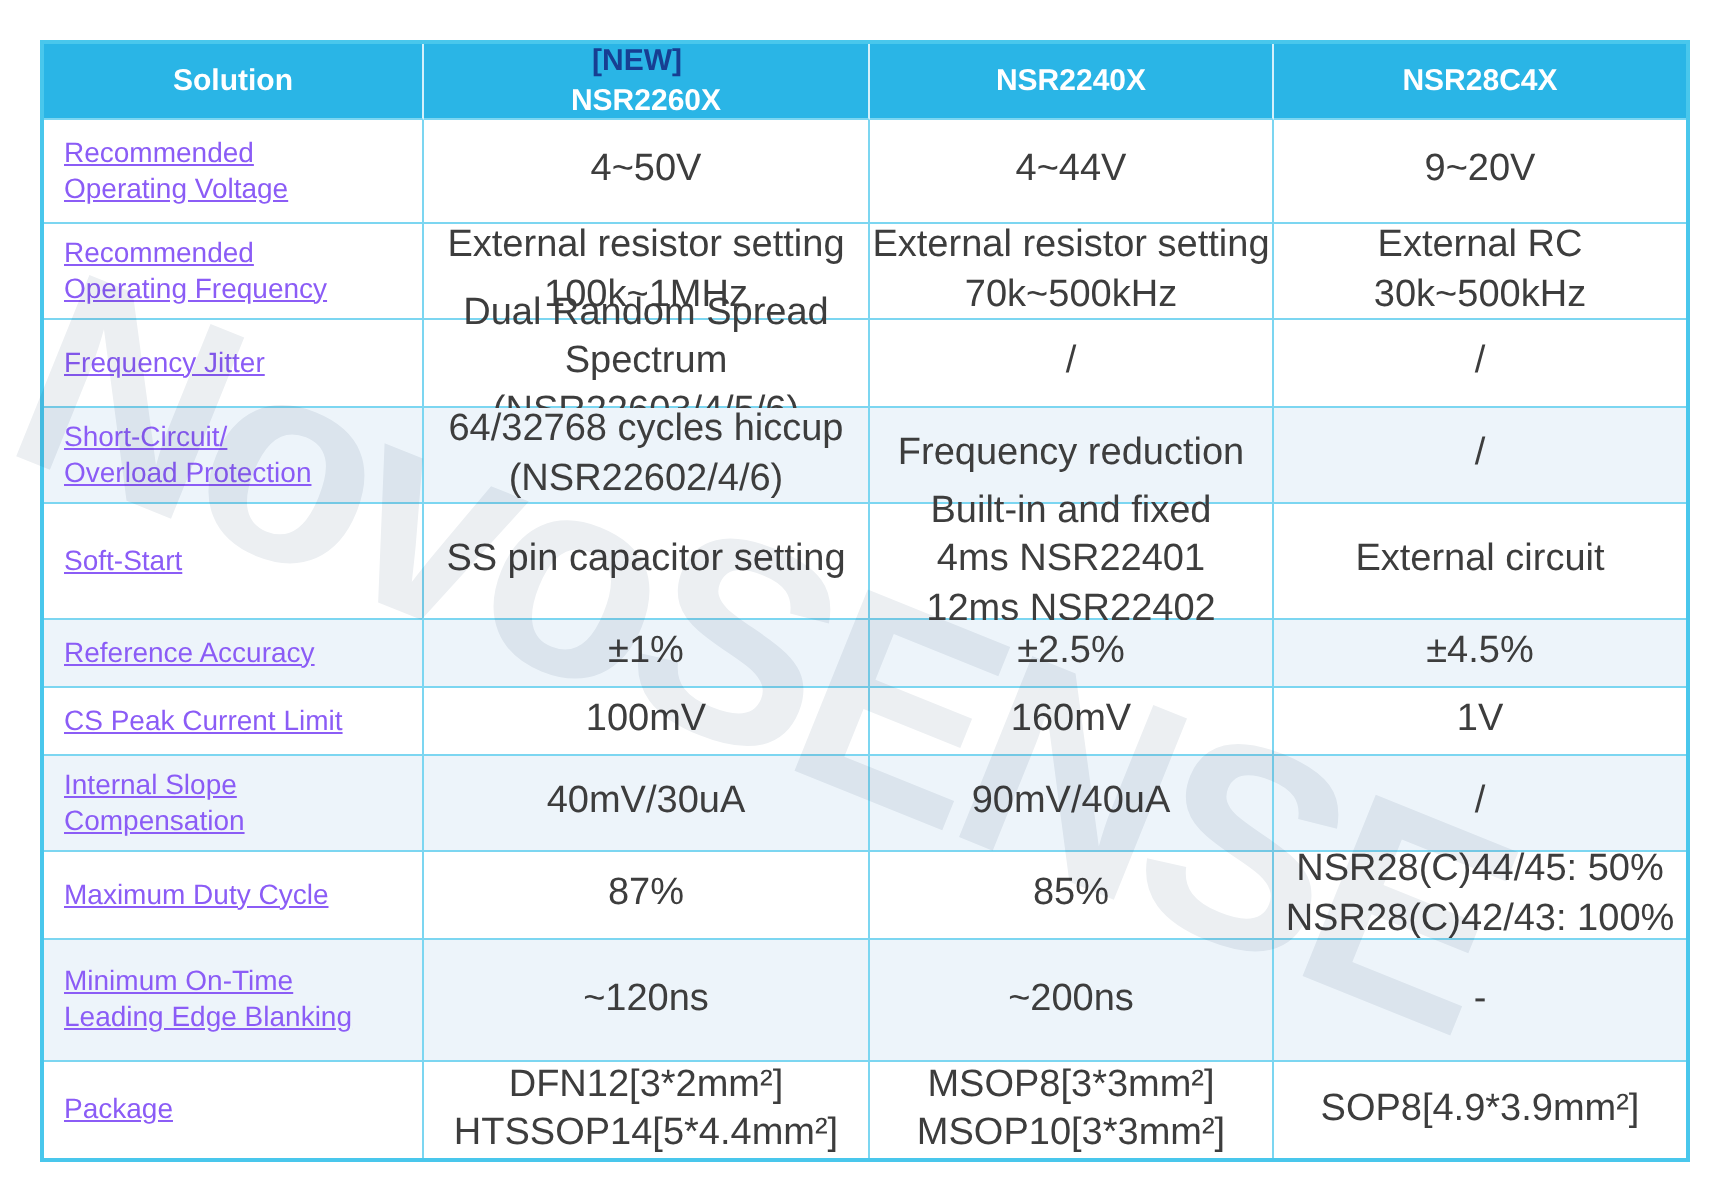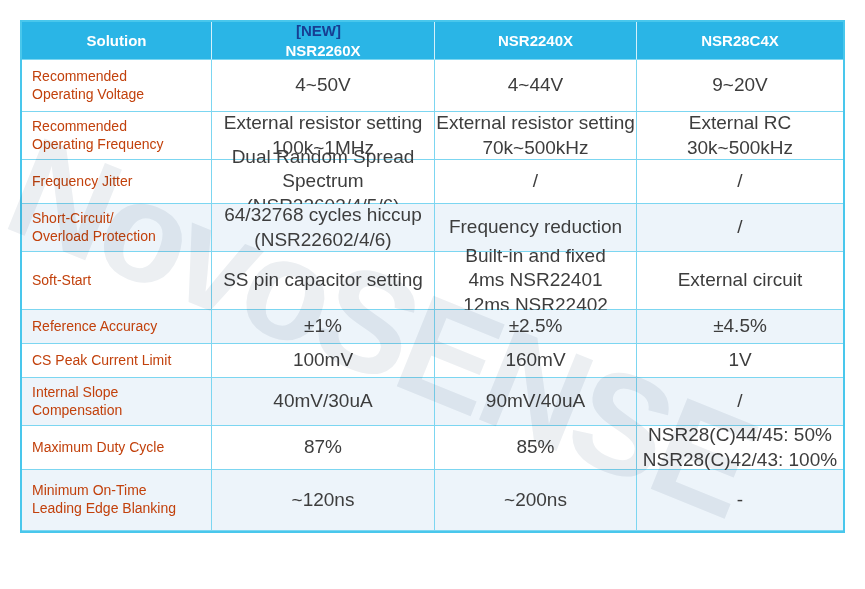--- a/index.html
+++ b/index.html
@@ -15,21 +15,21 @@
   .cell{
     box-sizing:border-box;display:flex;align-items:center;justify-content:center;
     text-align:center;white-space:pre-line;font-size:19px;line-height:1.28;
     border-right:1px solid #7cd6f1;border-bottom:1px solid #7cd6f1;
     background:#fff;position:relative;z-index:2;
   }
   .c0{width:190px;}
   .c1{width:223px;flex-direction:column;}
   .c2{width:202px;}
   .c3{width:206px;border-right:none;}
-  .label{justify-content:flex-start;text-align:left;padding-left:10px;font-size:14px;color:#c2410c;}
+  .label{justify-content:flex-start;text-align:left;padding-left:10px;font-size:14px;color:#8b5cf6;text-decoration:underline;}
   .tinted .cell{background:#edf4fa;}
   .hdr .cell{
     background:#2ab5e6;color:#ffffff;font-weight:bold;font-size:15px;
     border-right:1px solid rgba(255,255,255,0.8);border-bottom:1px solid #7cd6f1;
   }
   .hdr .c3{border-right:none;}
   .new-badge{color:#173e92;font-weight:bold;margin-right:9px;}
   .watermark{
     position:absolute;left:48px;top:104px;z-index:4;pointer-events:none;
     font-size:142px;font-weight:bold;letter-spacing:-6px;color:#eceff2;
@@ -136,18 +136,26 @@
     </div>
 
     <div class="row tinted" style="height:61px">
       <div class="cell c0 label">Minimum On-Time
 Leading Edge Blanking</div>
       <div class="cell c1">~120ns</div>
       <div class="cell c2">~200ns</div>
       <div class="cell c3">-</div>
     </div>
 
+    <div class="row" style="height:48px">
+      <div class="cell c0 label" style="border-bottom:none">Package</div>
+      <div class="cell c1" style="border-bottom:none">DFN12[3*2mm²]
+HTSSOP14[5*4.4mm²]</div>
+      <div class="cell c2" style="border-bottom:none">MSOP8[3*3mm²]
+MSOP10[3*3mm²]</div>
+      <div class="cell c3" style="border-bottom:none">SOP8[4.9*3.9mm²]</div>
+    </div>
 
   </div>
 
   <div class="watermark">NovoSENSE</div>
 
 </div>
 
 </body></html>

